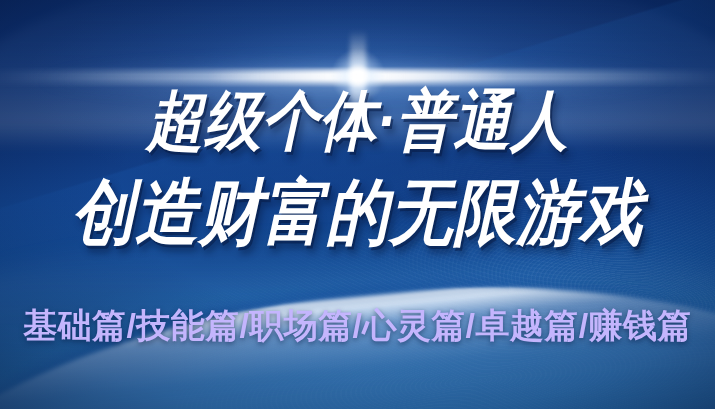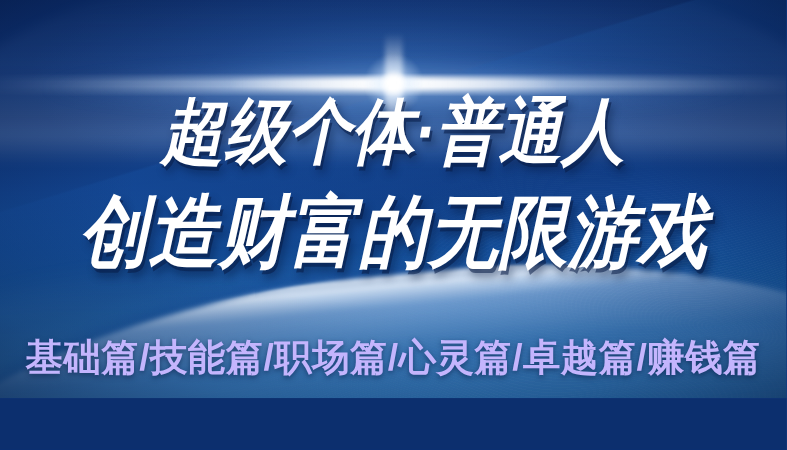--- a/index.html
+++ b/index.html
@@ -3,21 +3,21 @@
 <meta charset="utf-8">
 <style>
   html, body {
     margin: 0;
     padding: 0;
     background: #0c2f6e;
   }
   #poster {
     position: relative;
     width: 715px;
-    height: 362px;
+    height: 409px;
     overflow: hidden;
     background: #123a80;
     font-family: "Liberation Sans", "DejaVu Sans", sans-serif;
     user-select: none;
   }
 
   
   .layer { position: absolute; inset: 0; pointer-events: none; }
 
   

